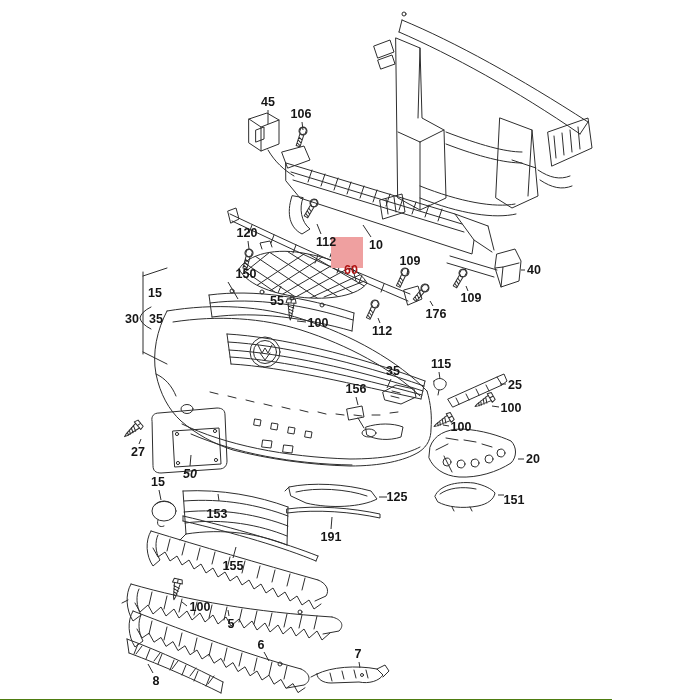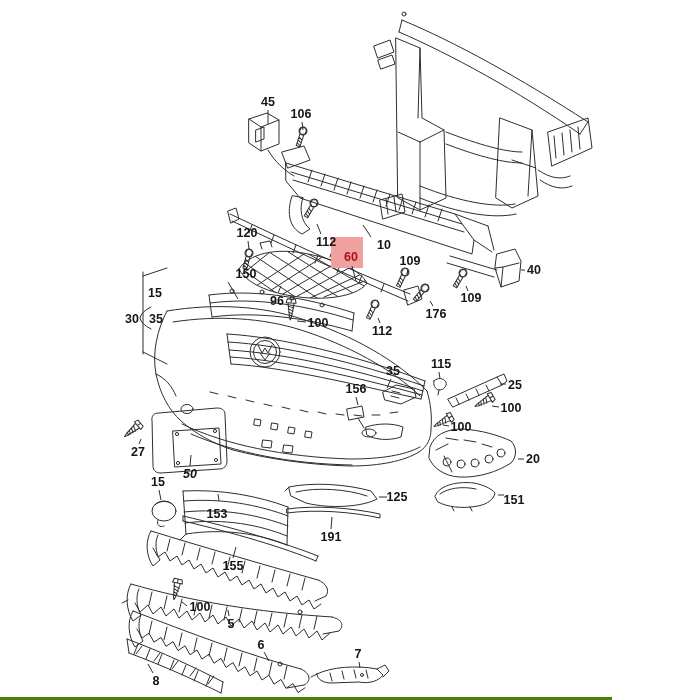--- a/index.html
+++ b/index.html
@@ -1,28 +1,28 @@
 <!DOCTYPE html>
 <html style="--line: #2e2e2e;"><head>
 <meta charset="utf-8">
 <style>
   :root{ --line:#2e2e2e; }
   html,body{margin:0;padding:0;background:#ffffff;}
   #stage{position:relative;width:612px;height:700px;background:#ffffff;overflow:hidden;
-         font-family:"Liberation Sans",sans-serif;border-bottom:3px solid #4d7c0f;box-sizing:border-box;}
+         font-family:"Liberation Sans",sans-serif;border-bottom:1px solid #4d7c0f;box-sizing:border-box;}
   svg.art{position:absolute;left:0;top:0;color:var(--line);}
   svg.art path, svg.art line, svg.art circle, svg.art ellipse, svg.art polyline
       {fill:none;stroke:currentColor;stroke-width:1;stroke-linecap:round;stroke-linejoin:round;}
   #leader-svg{position:absolute;left:0;top:0;z-index:3;}
   #leader-svg polyline{fill:none;stroke:var(--line);stroke-width:1;}
   #hl-box{position:absolute;z-index:2;}
   #label-layer{position:absolute;left:0;top:0;width:700px;height:700px;z-index:4;}
   .part-label{position:absolute;transform:translate(-50%,-50%);
               font-weight:700;font-size:12.5px;color:#151515;white-space:nowrap;}
-  .part-label.hl{color:#b01212;}
+  .part-label.hl{color:#b01212;margin-top:13px;}
 </style>
 </head>
 <body>
 
 <div id="stage" style="background: rgb(255, 255, 255);">
 
   <svg class="art" width="700" height="700" viewBox="0 0 700 700">
 
     <defs>
       <g id="bolt">
@@ -278,28 +278,28 @@
       <polyline points="264,652 269,661"></polyline>
       <polyline points="359,662 360,668"></polyline>
       <polyline points="153,673 148,664"></polyline>
     </svg>
 
   <div id="label-layer">
       <span class="part-label" style="left: 268px; top: 102px;">45</span>
       <span class="part-label" style="left: 301px; top: 114px;">106</span>
       <span class="part-label" style="left: 326px; top: 242px;">112</span>
       <span class="part-label hl" style="left: 351px; top: 257px; color: rgb(176, 18, 18);">60</span>
-      <span class="part-label" style="left: 384px; top: 245px;">10</span>
+      <span class="part-label" style="left: 376px; top: 245px;">10</span>
       <span class="part-label" style="left: 247px; top: 233px;">120</span>
       <span class="part-label" style="left: 410px; top: 261px;">109</span>
       <span class="part-label" style="left: 534px; top: 270px;">40</span>
       <span class="part-label" style="left: 471px; top: 298px;">109</span>
       <span class="part-label" style="left: 436px; top: 314px;">176</span>
       <span class="part-label" style="left: 382px; top: 331px;">112</span>
-      <span class="part-label" style="left: 277px; top: 301px;">96</span>
+      <span class="part-label" style="left: 277px; top: 301px;">55</span>
       <span class="part-label" style="left: 318px; top: 323px;">100</span>
       <span class="part-label" style="left: 226px; top: 274px; margin-left: 20px;">150</span>
       <span class="part-label" style="left: 155px; top: 293px;">15</span>
       <span class="part-label" style="left: 132px; top: 319px;">30</span>
       <span class="part-label" style="left: 156px; top: 319px;">35</span>
       <span class="part-label" style="left: 393px; top: 371px;">35</span>
       <span class="part-label" style="left: 441px; top: 364px;">115</span>
       <span class="part-label" style="left: 515px; top: 385px;">25</span>
       <span class="part-label" style="left: 511px; top: 408px;">100</span>
       <span class="part-label" style="left: 461px; top: 427px;">100</span>

